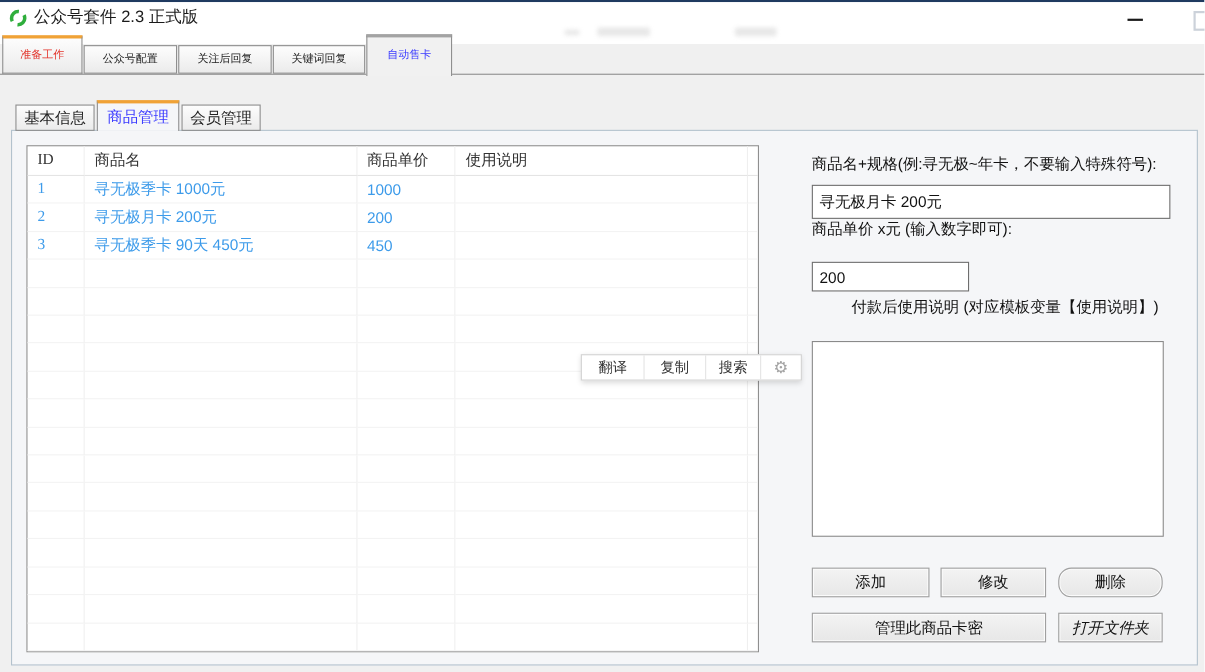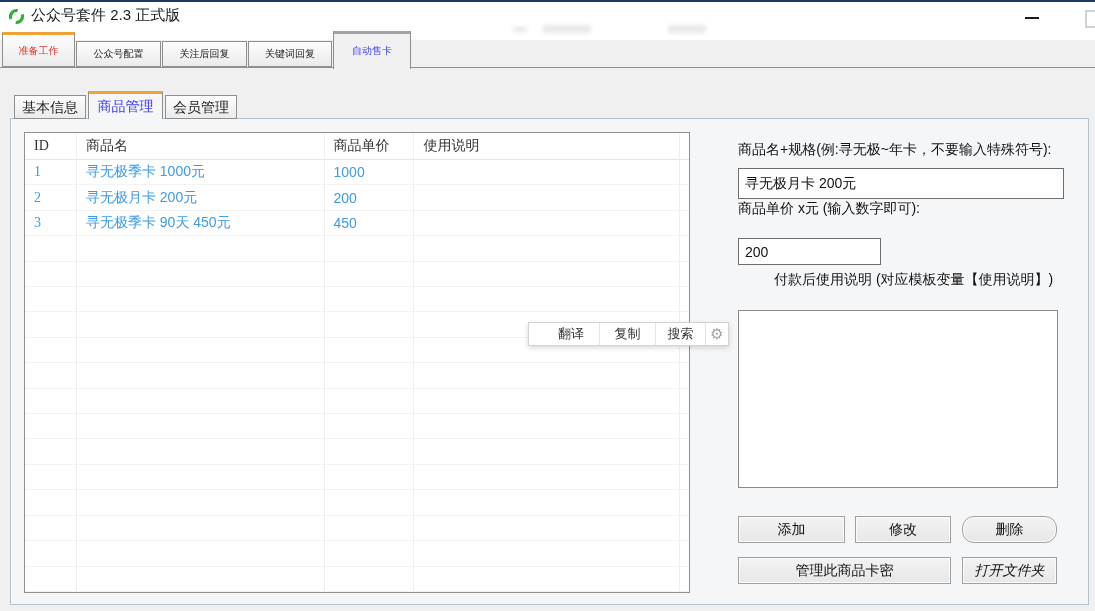--- a/index.html
+++ b/index.html
@@ -76,21 +76,21 @@
     box-shadow:inset 0 0 0 1px #fbfbfb; font-size:14px; color:#111; text-align:center; line-height:25px;
     z-index:2; cursor:default; white-space:nowrap; }
   .b-add    { left:738px; top:516px; width:107px; }
   .b-mod    { left:855px; top:516px; width:96px; }
   .b-del    { left:962px; top:516px; width:95px;border-radius:12px; }
   .b-manage { left:738px; top:557px; width:213px; }
   .b-open   { left:962px; top:557px; width:95px;font-style:italic; }
 
   
   .popup { position:absolute; left:528px; top:322px; width:201px; height:24px; background:#fff;
-    border:1px solid #d2d2d2; box-shadow:0 2px 5px rgba(0,0,0,.15); z-index:5; display:flex; align-items:stretch;padding-left:14px; }
+    border:1px solid #d2d2d2; box-shadow:0 2px 5px rgba(0,0,0,.15); z-index:5; display:flex; align-items:stretch; }
   .pop-btn { flex:none; font-size:13px; color:#333; display:flex; align-items:center; justify-content:center;
     border-right:1px solid #e4e4e4; cursor:default; }
   .pop-1 { width:57px; } .pop-2 { width:56px; } .pop-3 { width:50px; }
   .pop-gear { flex:1; display:flex; align-items:center; justify-content:center;
     color:#a3a3a3; font-size:15px; border-right:none; cursor:default; }
 </style>
 </head>
 <body>
 
 <div class="screen">

